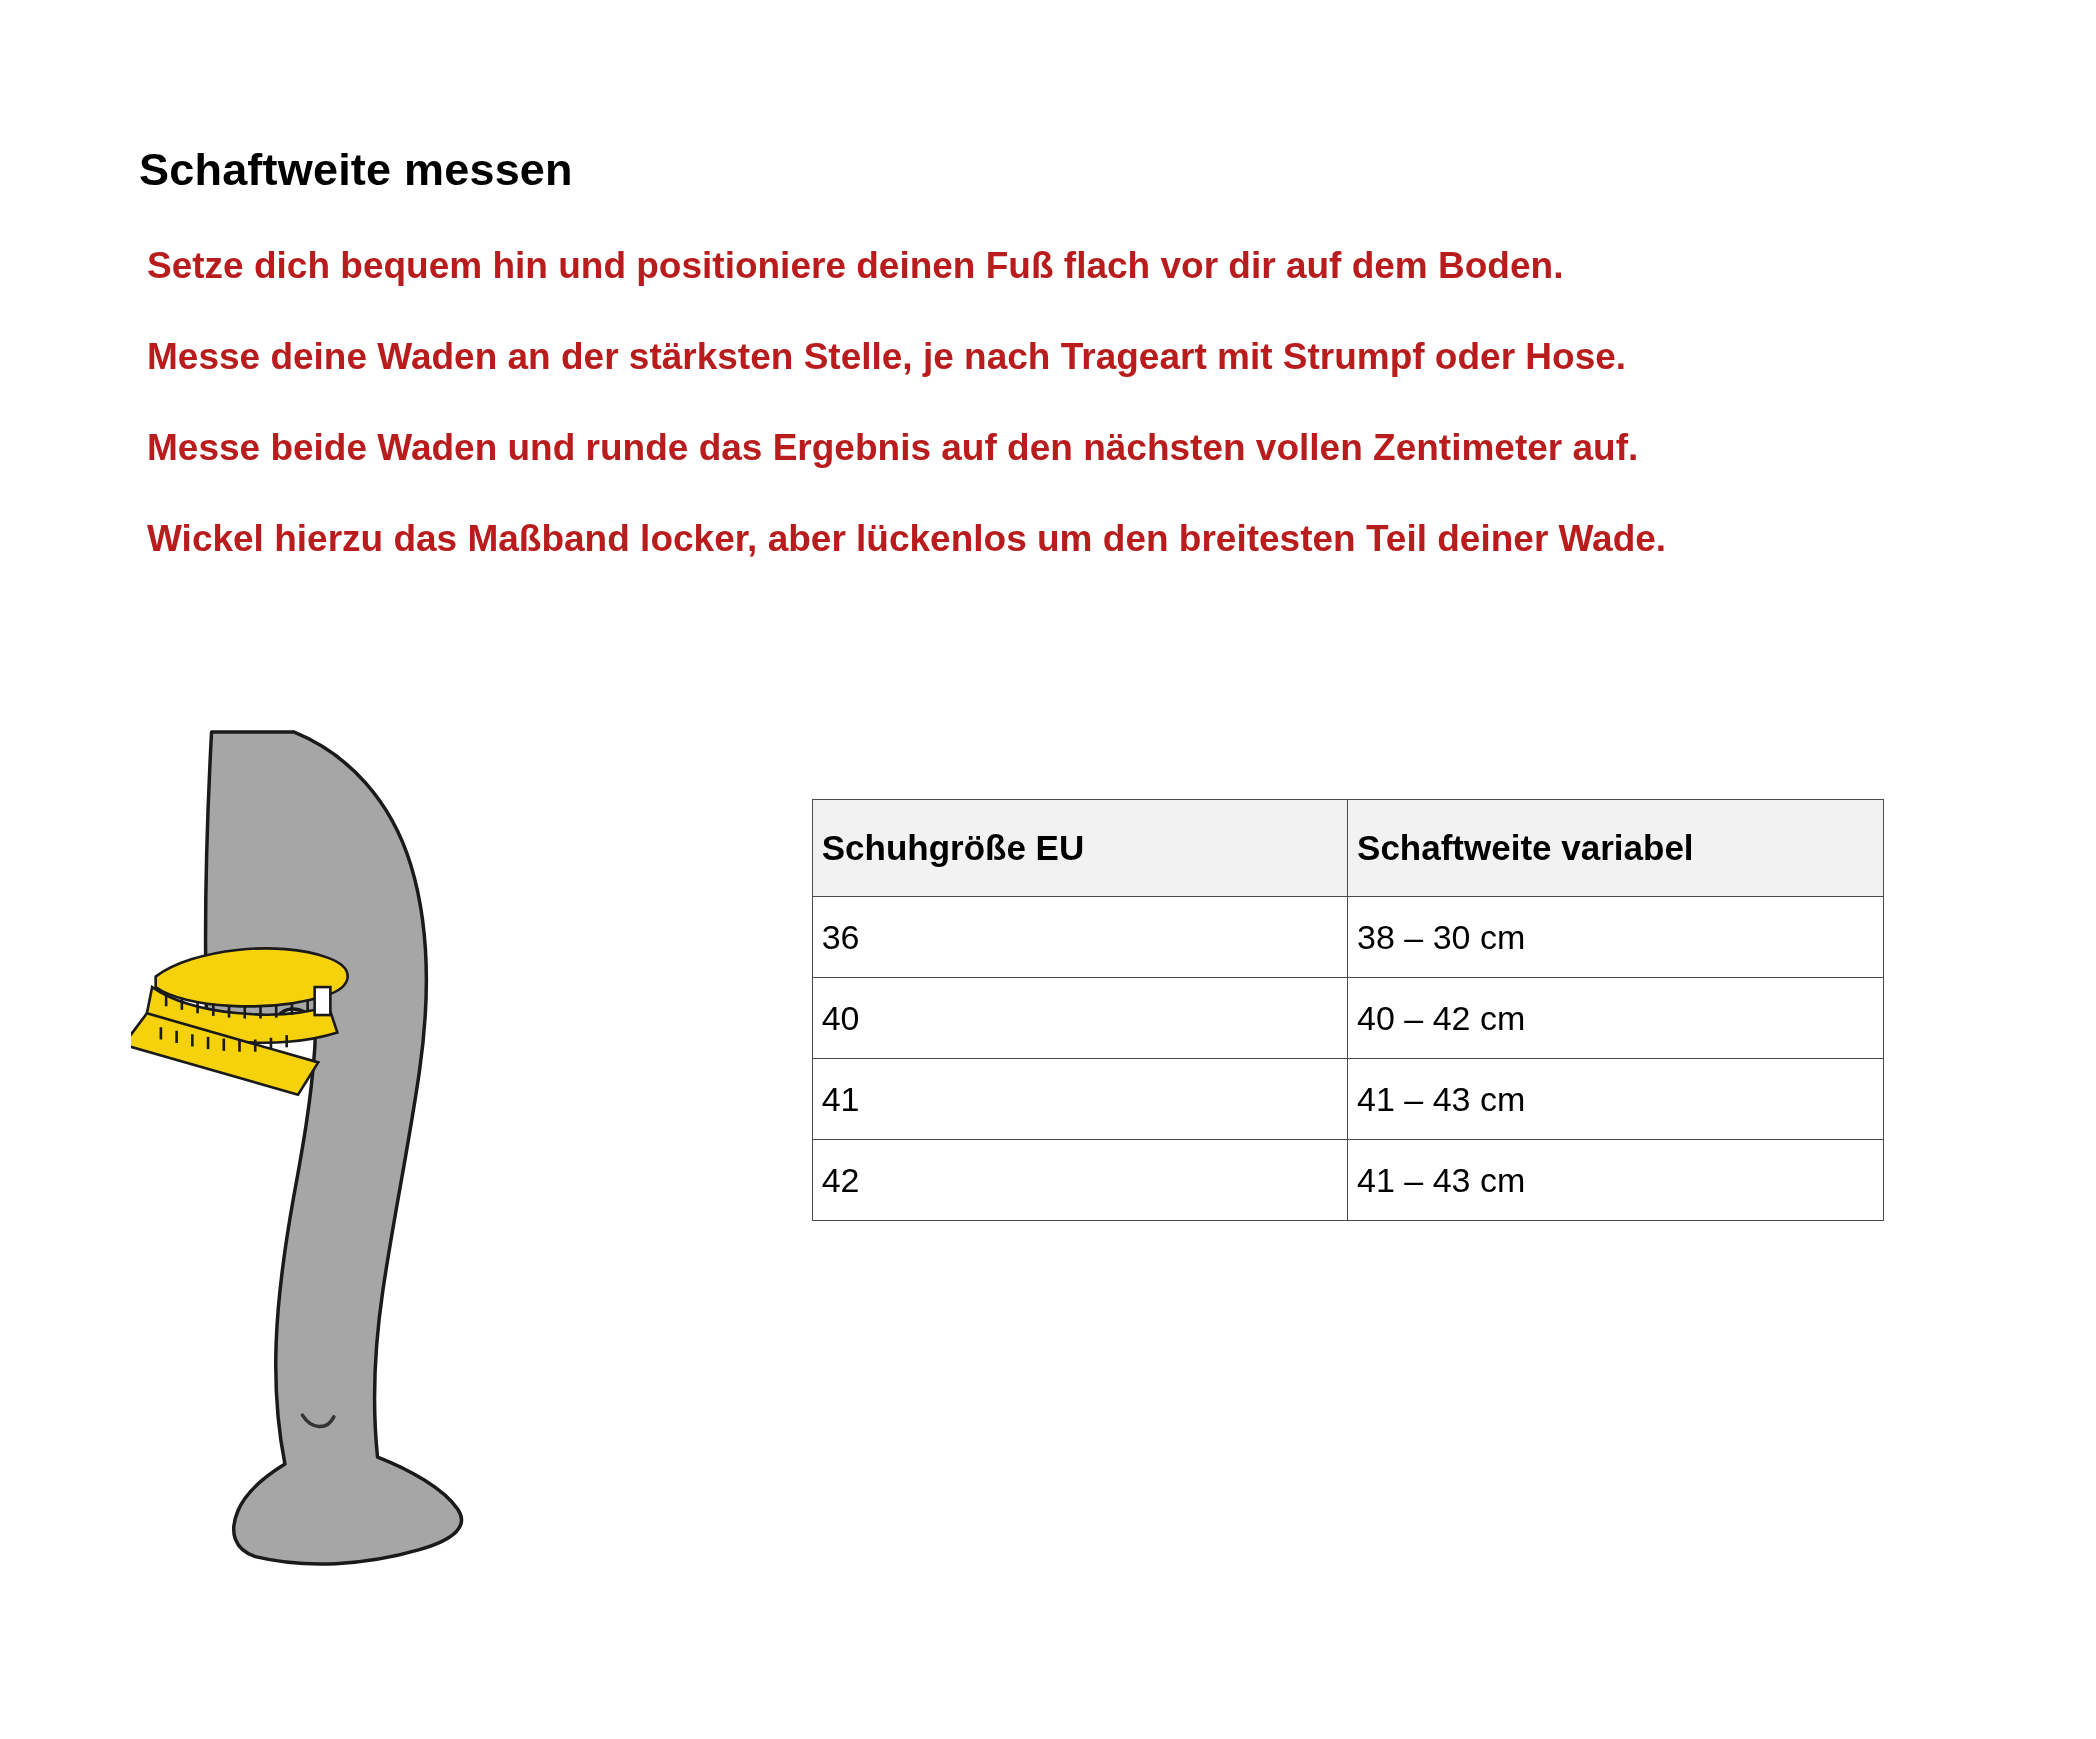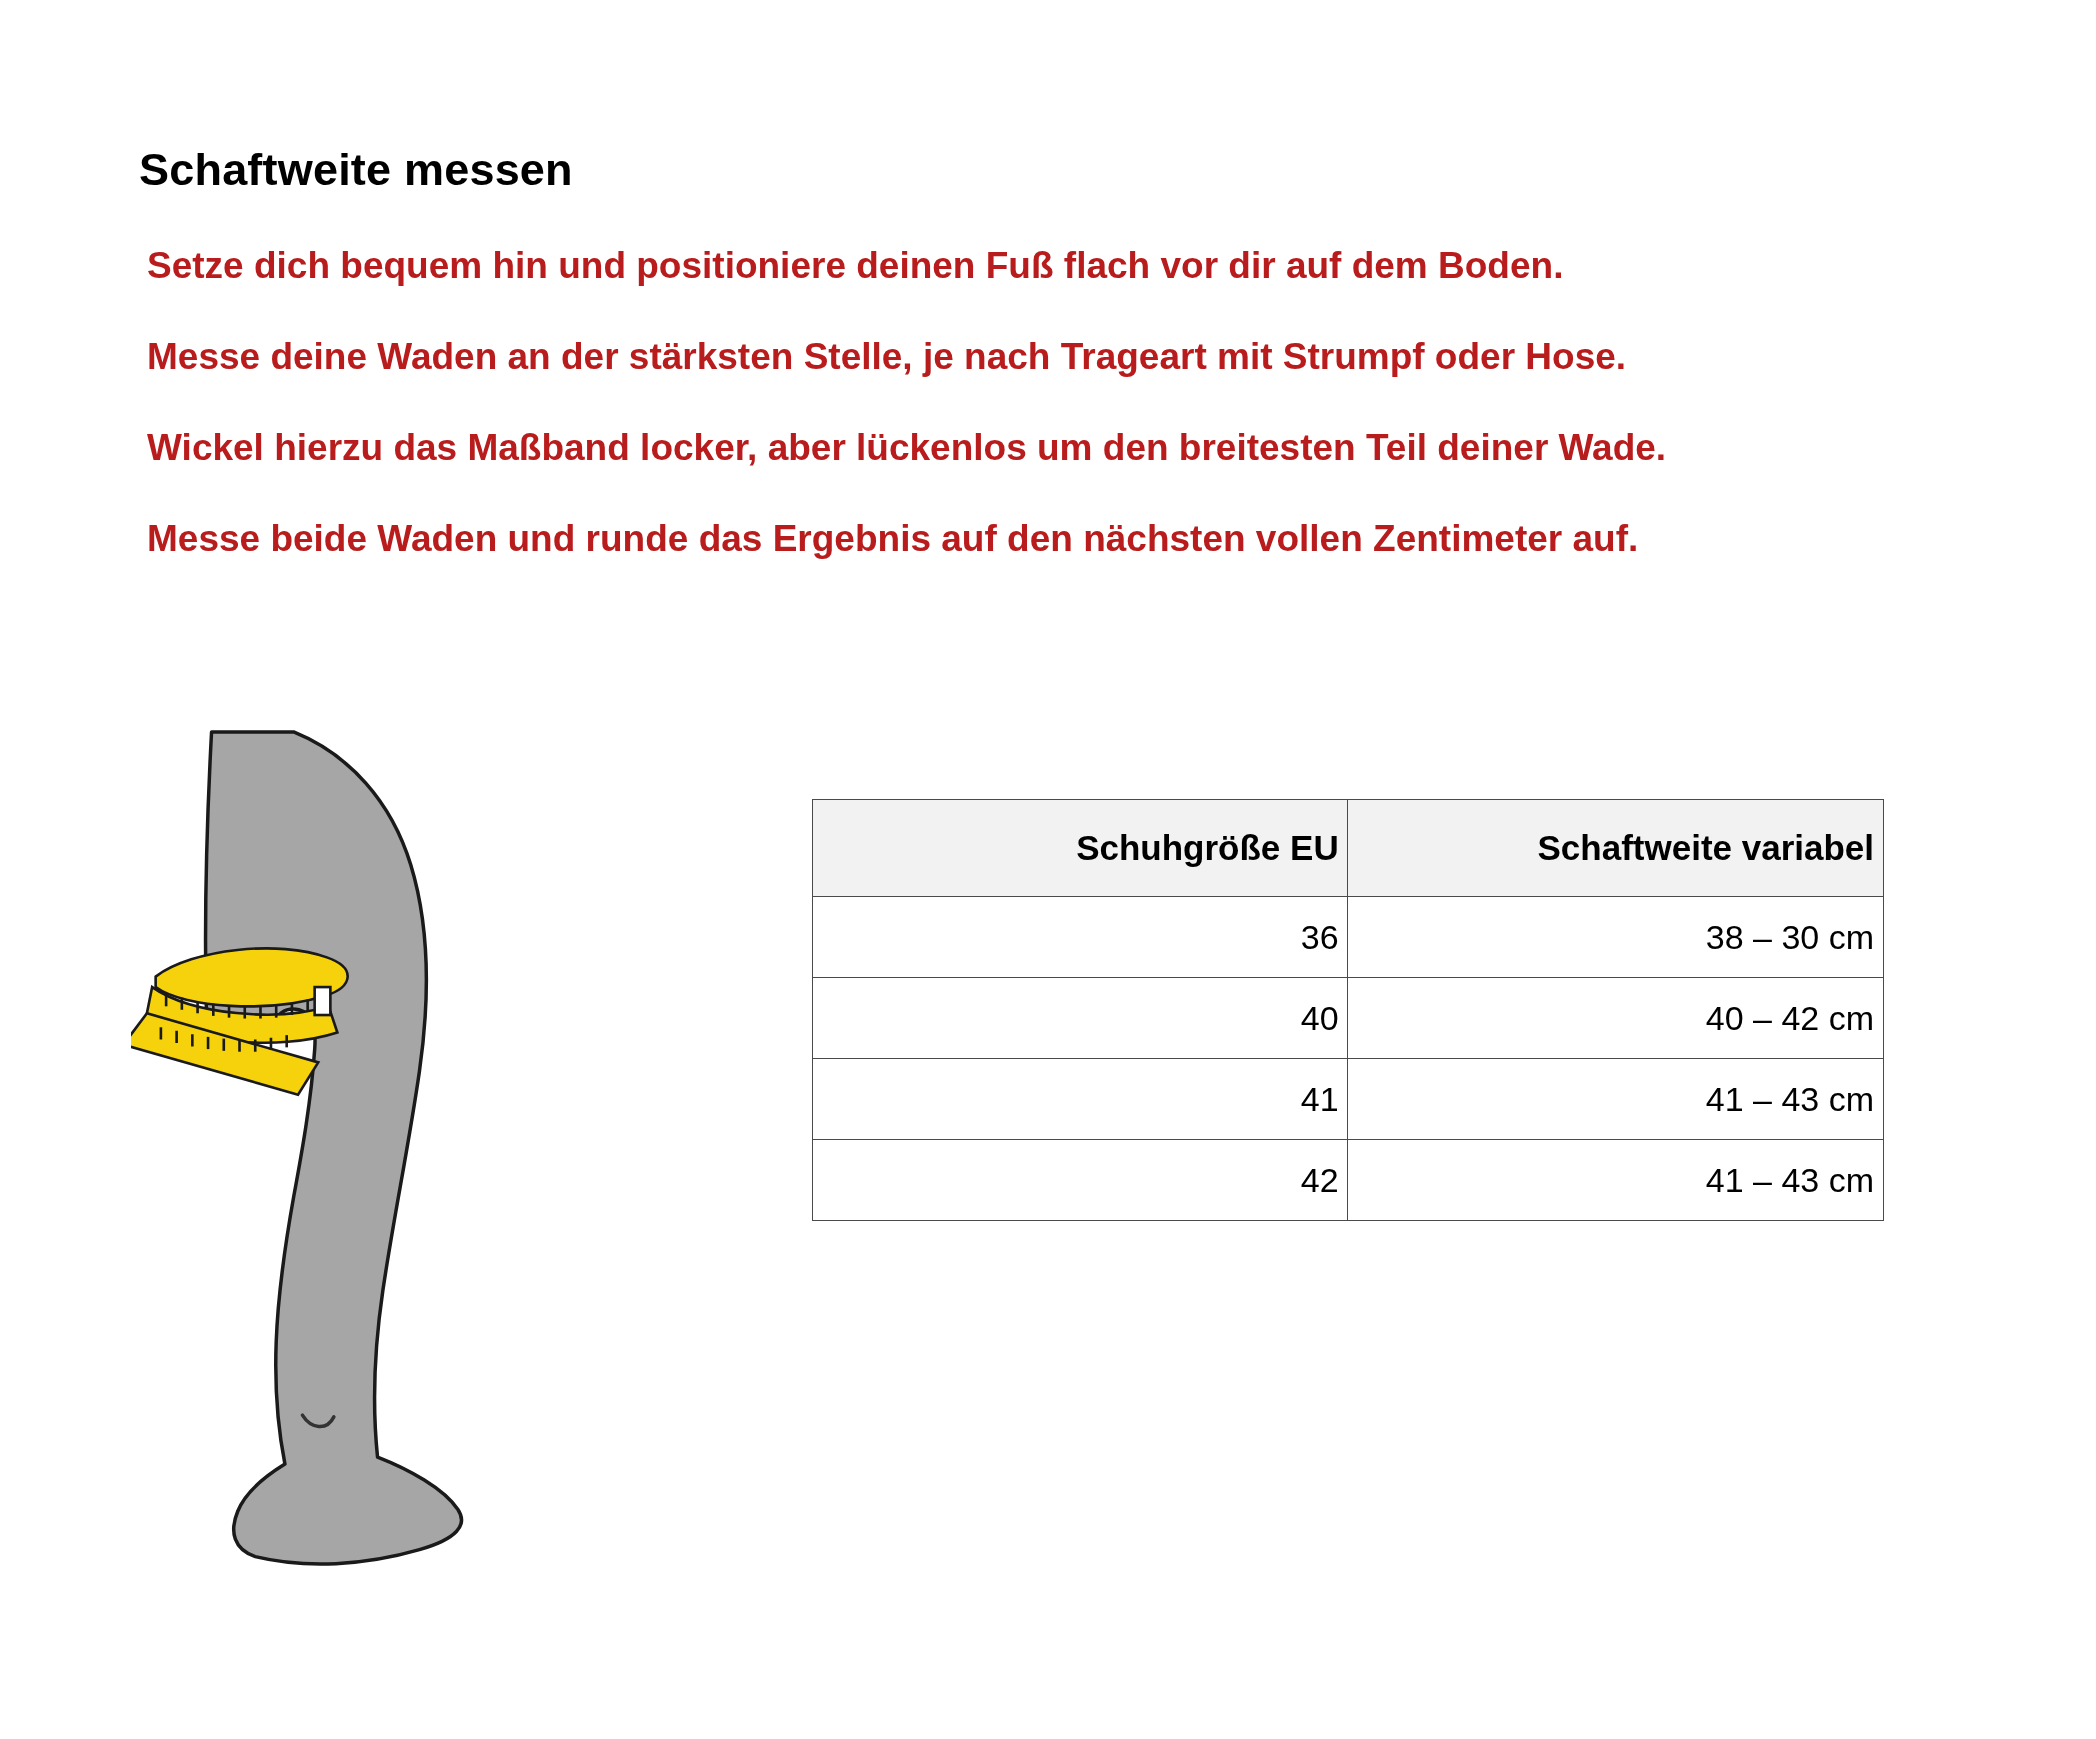--- a/index.html
+++ b/index.html
@@ -57,21 +57,21 @@
     position: absolute;
     left: 812px;
     top: 799px;
     border-collapse: collapse;
     width: 1035px;
     table-layout: fixed;
   }
   .size-table th,
   .size-table td {
     border: 1.7px solid #4a4a4a;
-    text-align: right;
+    text-align: left;
     font-size: 34px;
     color: #000000;
     height: 80px;
     padding: 0 8.7px;
     font-weight: normal;
   }
   .size-table thead th {
     background: #f2f2f2;
     font-weight: bold;
     height: 96px;
@@ -89,22 +89,22 @@
 </head>
 <body>
 
 <div class="page">
 
   <div class="heading">Schaftweite messen</div>
 
   <div class="instructions">
     <div class="instruction-line">Setze dich bequem hin und positioniere deinen Fuß flach vor dir auf dem Boden.</div>
     <div class="instruction-line">Messe deine Waden an der stärksten Stelle, je nach Trageart mit Strumpf oder Hose.</div>
+    <div class="instruction-line">Messe beide Waden und runde das Ergebnis auf den nächsten vollen Zentimeter auf.</div>
     <div class="instruction-line">Wickel hierzu das Maßband locker, aber lückenlos um den breitesten Teil deiner Wade.</div>
-    <div class="instruction-line">Messe beide Waden und runde das Ergebnis auf den nächsten vollen Zentimeter auf.</div>
   </div>
 
   <div class="illustration">
     <svg width="542" height="926" viewBox="0 0 620 1060" xmlns="http://www.w3.org/2000/svg">
 
       <path d="M 92 8
                C 86 120, 84 240, 86 322
                C 88 350, 96 362, 112 366
                C 130 370, 146 364, 156 348
                C 166 332, 176 322, 192 326

